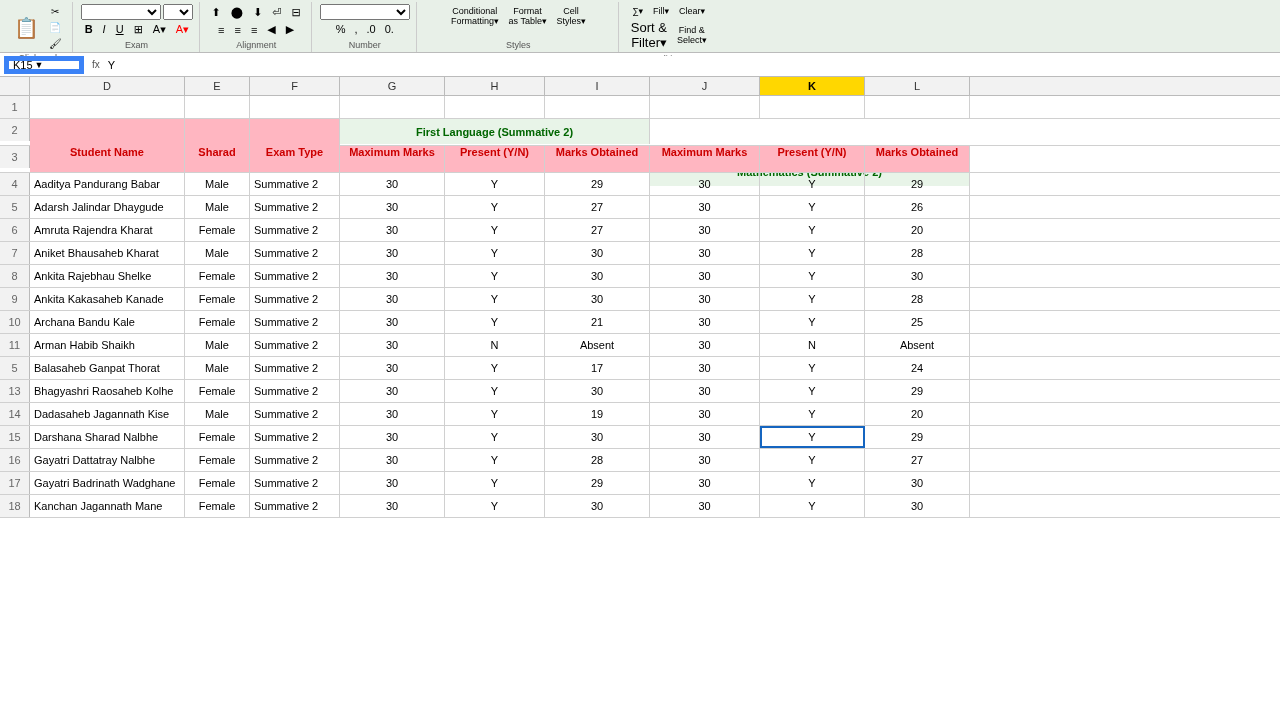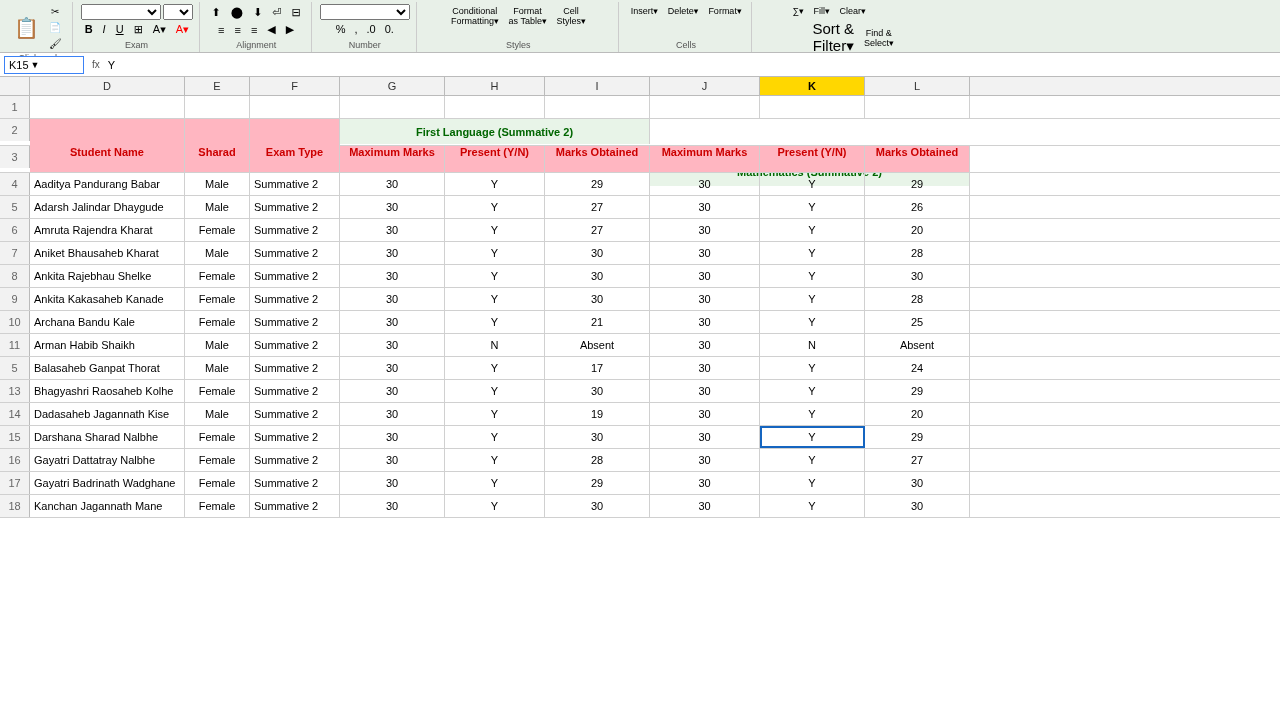--- a/index.html
+++ b/index.html
@@ -52,21 +52,21 @@
       display: flex;
       align-items: center;
       border-bottom: 1px solid #bbb;
       height: 24px;
       background: #fff;
       padding: 0 4px;
       gap: 4px;
     }
     .cell-ref-box {
       width: 80px;
-      border: 1px solid #3b82f6;
+      border: 5px solid #3b82f6;
       height: 18px;
       padding: 0 4px;
       font-size: 11px;
       display: flex;
       align-items: center;
       background: #fff;
     }
     .formula-icon {
       font-size: 10px;
       color: #555;
@@ -260,37 +260,29 @@
 
   <div class="ribbon-group" style="min-width:200px;">
     <div class="ribbon-controls">
       <button class="ribbon-btn" style="font-size:9px;">Conditional<br>Formatting▾</button>
       <button class="ribbon-btn" style="font-size:9px;">Format<br>as Table▾</button>
       <button class="ribbon-btn" style="font-size:9px;">Cell<br>Styles▾</button>
     </div>
     <span class="ribbon-group-label">Styles</span>
   </div>
 
-  <div class="ribbon-group">
-    <div class="ribbon-controls">
-      <button class="ribbon-btn" style="font-size:9px;">Insert▾</button>
-      <button class="ribbon-btn" style="font-size:9px;">Delete▾</button>
-      <button class="ribbon-btn" style="font-size:9px;">Format▾</button>
-    </div>
-    <span class="ribbon-group-label">Cells</span>
-  </div>
 
   <div class="ribbon-group">
     <div class="ribbon-controls">
       <button class="ribbon-btn" style="font-size:9px;">∑▾</button>
       <button class="ribbon-btn" style="font-size:9px;">Fill▾</button>
       <button class="ribbon-btn" style="font-size:9px;">Clear▾</button>
     </div>
     <div class="ribbon-controls">
-      <button class="ribbon-btn" style="font-size:15px;margin-left:48px;">Sort &amp;<br>Filter▾</button>
+      <button class="ribbon-btn" style="font-size:13px;">Sort &amp;<br>Filter▾</button>
       <button class="ribbon-btn" style="font-size:9px;">Find &amp;<br>Select▾</button>
     </div>
     <span class="ribbon-group-label">Editing</span>
   </div>
 </div>
 
 <div class="formula-bar">
   <div class="cell-ref-box">
     <span>K15</span>
     <span style="margin-left:2px;font-size:9px;">▼</span>

